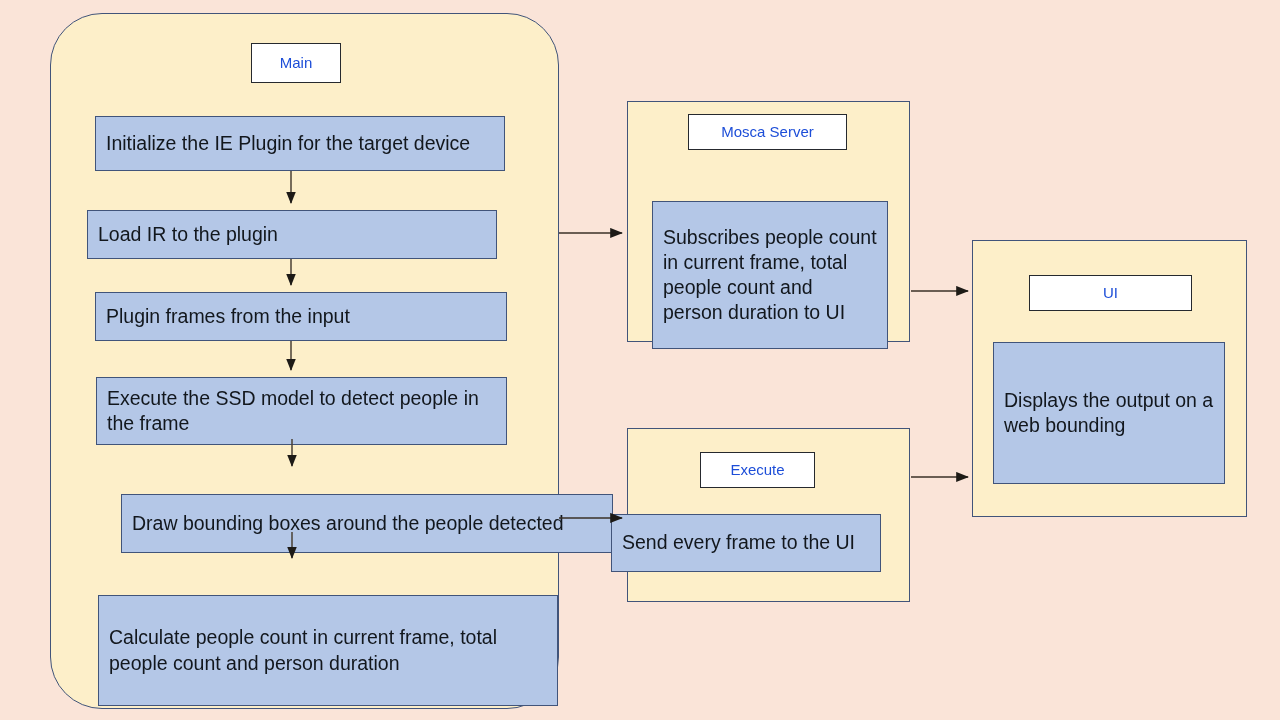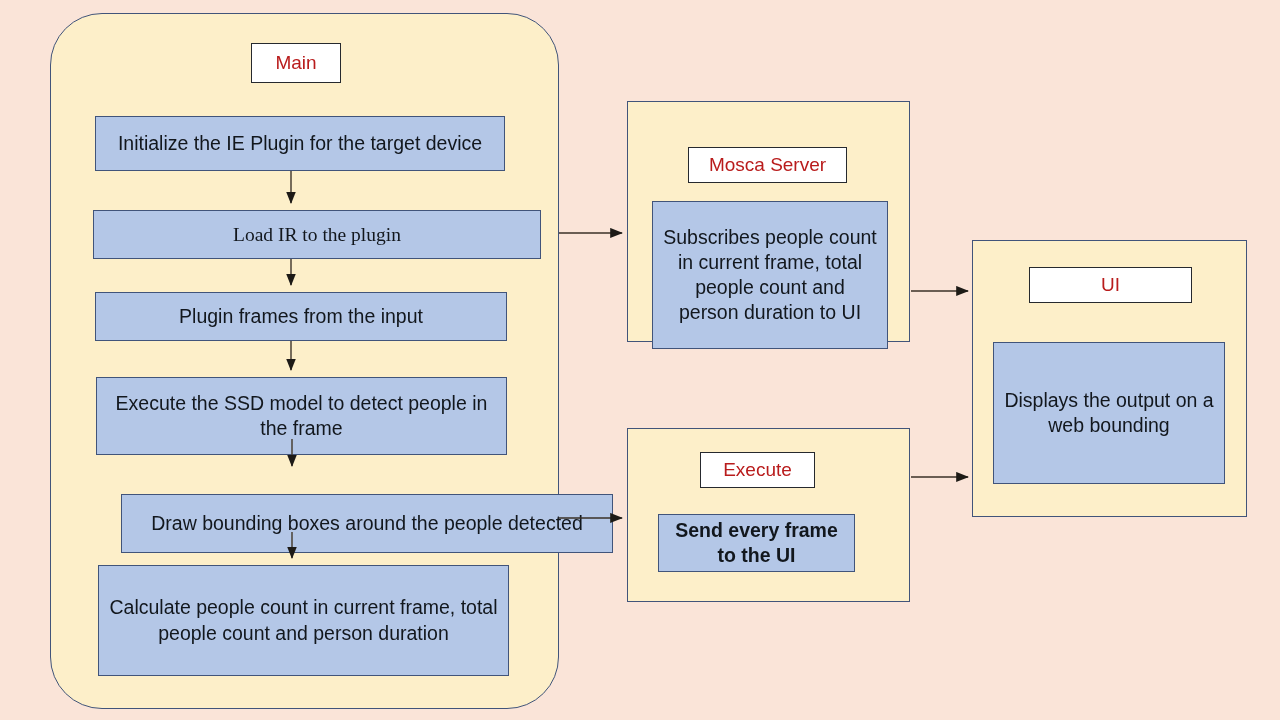--- a/index.html
+++ b/index.html
@@ -36,39 +36,38 @@
   }
 
   .label-box {
     position: absolute;
     background: #ffffff;
     border: 1.6px solid #26292e;
     box-sizing: border-box;
     display: flex;
     align-items: center;
     justify-content: center;
-    color: #b91c1c;
-    font-size: 19px;
+    color: #1d4ed8;
+    font-size: 15px;
     line-height: 1.15;
     text-align: center;
     white-space: nowrap;
   }
 
   .proc-box {
     position: absolute;
     background: #b4c7e7;
     border: 1.3px solid #41547a;
     box-sizing: border-box;
     display: flex;
     align-items: center;
     justify-content: center;
     color: #12171d;
     font-size: 19.5px;
     line-height: 1.29;
-    text-align: center;
     padding: 2px 10px;
   }
 
   .proc-box .txt {
     display: block;
     width: 100%;
   }
 
   
   .conn {
@@ -85,59 +84,59 @@
 <div id="canvas">
 
   <div class="group rounded" style="left:50px; top:13px; width:509px; height:696px;"></div>
 
   <div class="label-box" style="left:251px; top:43px; width:90px; height:40px;">Main</div>
 
   <div class="proc-box" style="left:95px; top:116px; width:410px; height:55px;">
     <span class="txt">Initialize the IE Plugin for the target device</span>
   </div>
 
-  <div class="proc-box" style="left:93px; top:210px; width:448px; height:49px;font-family:Liberation Serif, serif;">
+  <div class="proc-box" style="left:87px; top:210px; width:410px; height:49px;">
     <span class="txt">Load IR to the plugin</span>
   </div>
 
   <div class="proc-box" style="left:95px; top:292px; width:412px; height:49px;">
     <span class="txt">Plugin frames from the input</span>
   </div>
 
-  <div class="proc-box" style="left:96px; top:377px; width:411px; height:78px;">
+  <div class="proc-box" style="left:96px; top:377px; width:411px; height:68px;">
     <span class="txt">Execute the SSD model to detect people in the frame</span>
   </div>
 
   <div class="proc-box" style="left:97px; top:494px; width:492px; height:59px;margin-left:24px;">
     <span class="txt">Draw bounding boxes around the people detected</span>
   </div>
 
-  <div class="proc-box" style="left:98px; top:565px; width:411px; height:111px;">
+  <div class="proc-box" style="left:98px; top:595px; width:460px; height:111px;">
     <span class="txt">Calculate people count in current frame, total people count and person duration</span>
   </div>
 
   <div class="group" style="left:627px; top:101px; width:283px; height:241px;"></div>
 
-  <div class="label-box" style="left:688px; top:114px; width:159px; height:36px;margin-top:33px;">Mosca Server</div>
+  <div class="label-box" style="left:688px; top:114px; width:159px; height:36px;">Mosca Server</div>
 
   <div class="proc-box" style="left:652px; top:172px; width:236px; height:148px;margin-top:29px;">
     <span class="txt">Subscribes people count in current frame, total people count and person duration to UI</span>
   </div>
 
   <div class="group" style="left:627px; top:428px; width:283px; height:174px;"></div>
 
   <div class="label-box" style="left:700px; top:452px; width:115px; height:36px;">Execute</div>
 
-  <div class="proc-box" style="left:658px; top:514px; width:197px; height:58px;font-weight:bold;">
+  <div class="proc-box" style="left:611px; top:514px; width:270px; height:58px;">
     <span class="txt">Send every frame to the UI</span>
   </div>
 
   <div class="group" style="left:972px; top:240px; width:275px; height:277px;"></div>
 
-  <div class="label-box" style="left:1029px; top:267px; width:163px; height:36px;">UI</div>
+  <div class="label-box" style="left:1029px; top:275px; width:163px; height:36px;">UI</div>
 
   <div class="proc-box" style="left:993px; top:342px; width:232px; height:142px;">
     <span class="txt">Displays the output on a web bounding</span>
   </div>
 
   <svg class="conn" width="1280" height="720" viewBox="0 0 1280 720" style="left:0; top:0;">
     <defs>
       <marker id="arrow" markerWidth="9" markerHeight="9" refX="7.4" refY="3.2" orient="auto" markerUnits="strokeWidth">
         <path d="M0,0 L8,3.2 L0,6.4 z" fill="#1d1a16"></path>
       </marker>

